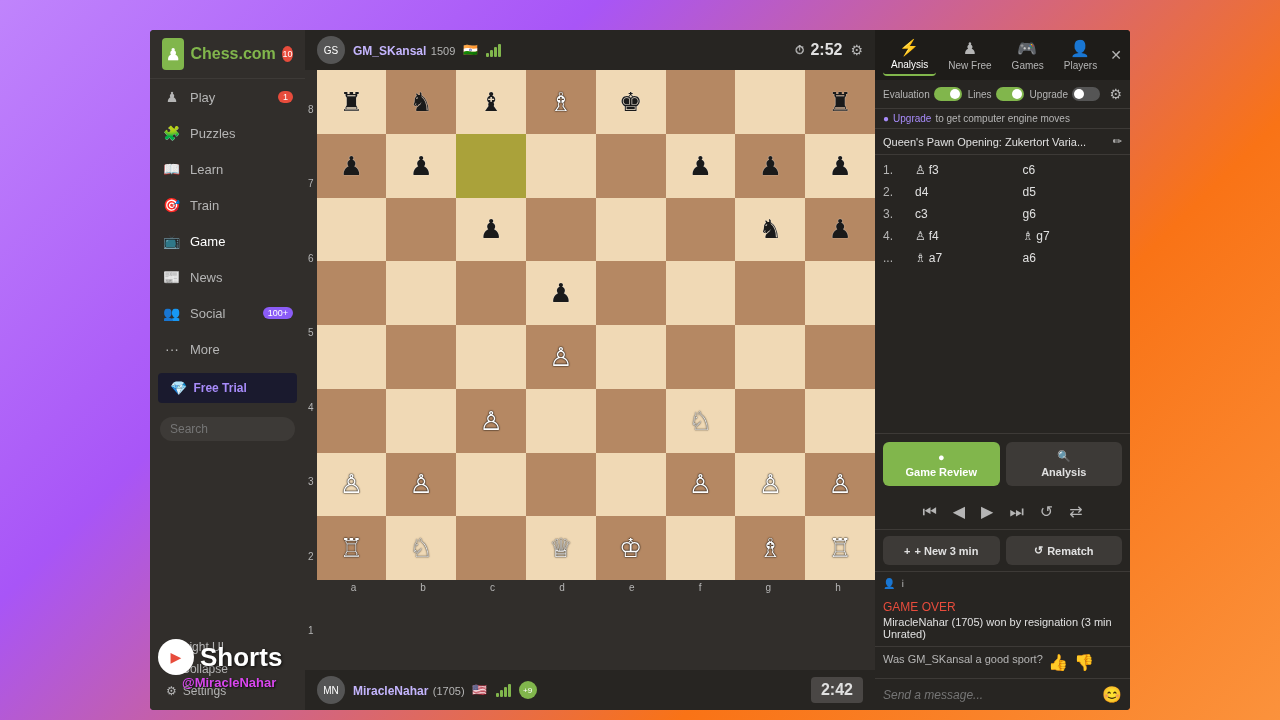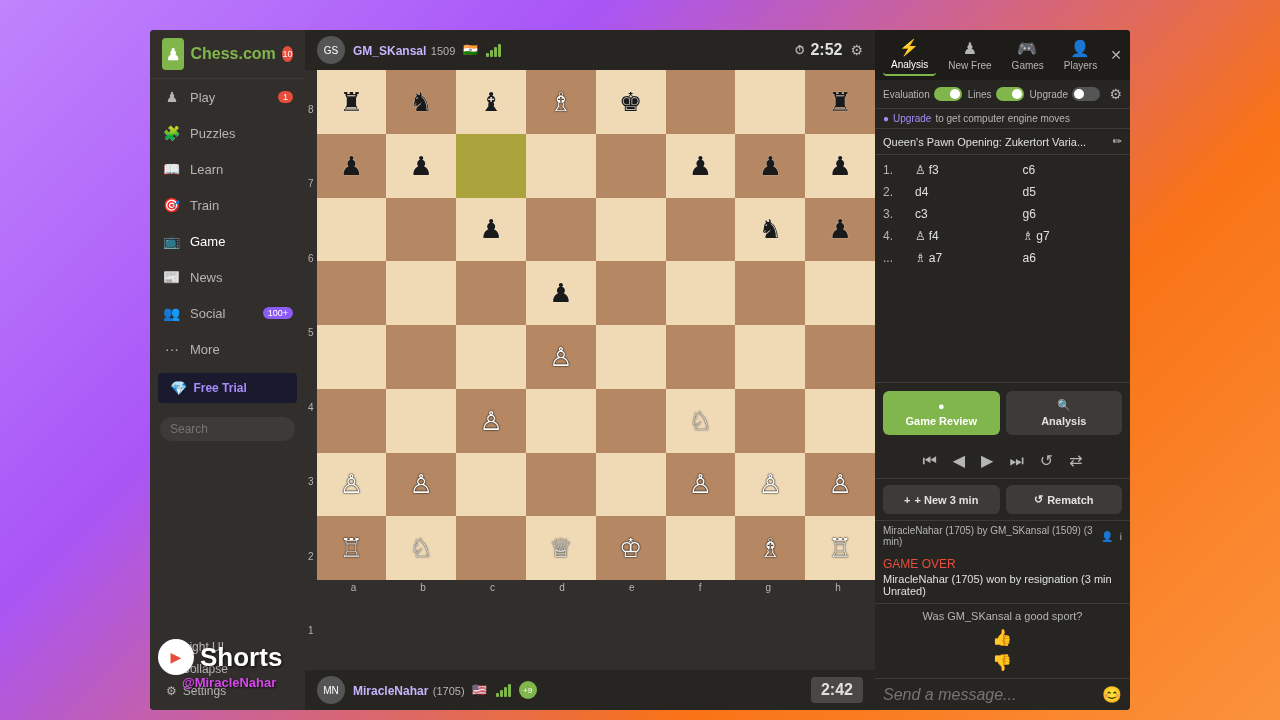--- a/index.html
+++ b/index.html
@@ -471,48 +471,46 @@
       border-bottom: 1px solid #3d3a37;
     }
     .game-over-label {
       color: #e74c3c;
       font-weight: normal;
       font-size: 12px;
     }
     .result-text { color: #e0e0e0; font-size: 11px; margin-top: 2px; }
     .sportsmanship {
       display: flex;
-      align-items: center;
       gap: 6px;
       padding: 6px 8px;
       font-size: 11px;
       color: #b5b5b5;
       border-bottom: 1px solid #3d3a37;
-      flex-direction: column;
     }
     .thumb-btn {
       background: none;
       border: none;
       cursor: pointer;
       font-size: 16px;
       color: #b5b5b5;
     }
     .message-box {
       display: flex;
       align-items: center;
       padding: 6px 8px;
       gap: 4px;
       margin-top: auto;
     }
     .message-input {
       flex: 1;
       background: none;
       border: none;
       color: #b5b5b5;
-      font-size: 16px;
+      font-size: 12px;
       outline: none;
       font-style: italic;
     }
     .emoji-btn {
       background: none;
       border: none;
       color: #b5b5b5;
       cursor: pointer;
       font-size: 16px;
     }
@@ -922,21 +920,20 @@
         <span>+</span>
         <span>+ New 3 min</span>
       </button>
       <button class="new-game-btn">
         <span>↺</span>
         <span>Rematch</span>
       </button>
     </div>
 
     <div style="display:flex; align-items:center; gap:6px; padding:4px 8px; font-size:10px; color:#b5b5b5; border-top:1px solid #3d3a37;">
-      <span>MiracleNahar (1705) by GM_SKansal (1509) (3 min)</span>
       <span>👤</span>
       <span>ℹ</span>
     </div>
 
     <div class="game-result">
       <div class="game-over-label">GAME OVER</div>
       <div class="result-text">MiracleNahar (1705) won by resignation (3 min Unrated)</div>
     </div>
 
     <div class="sportsmanship">

